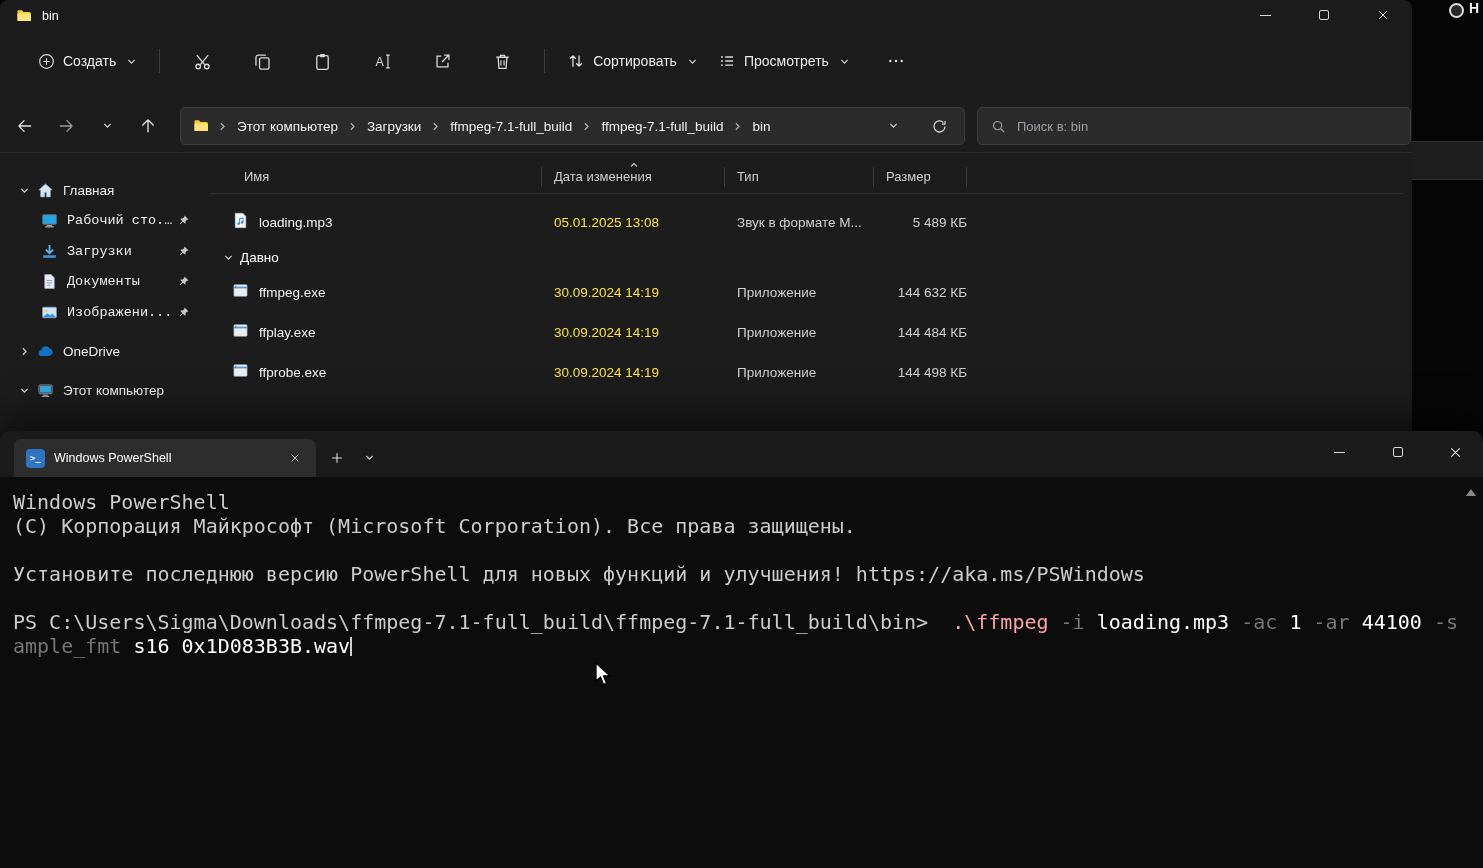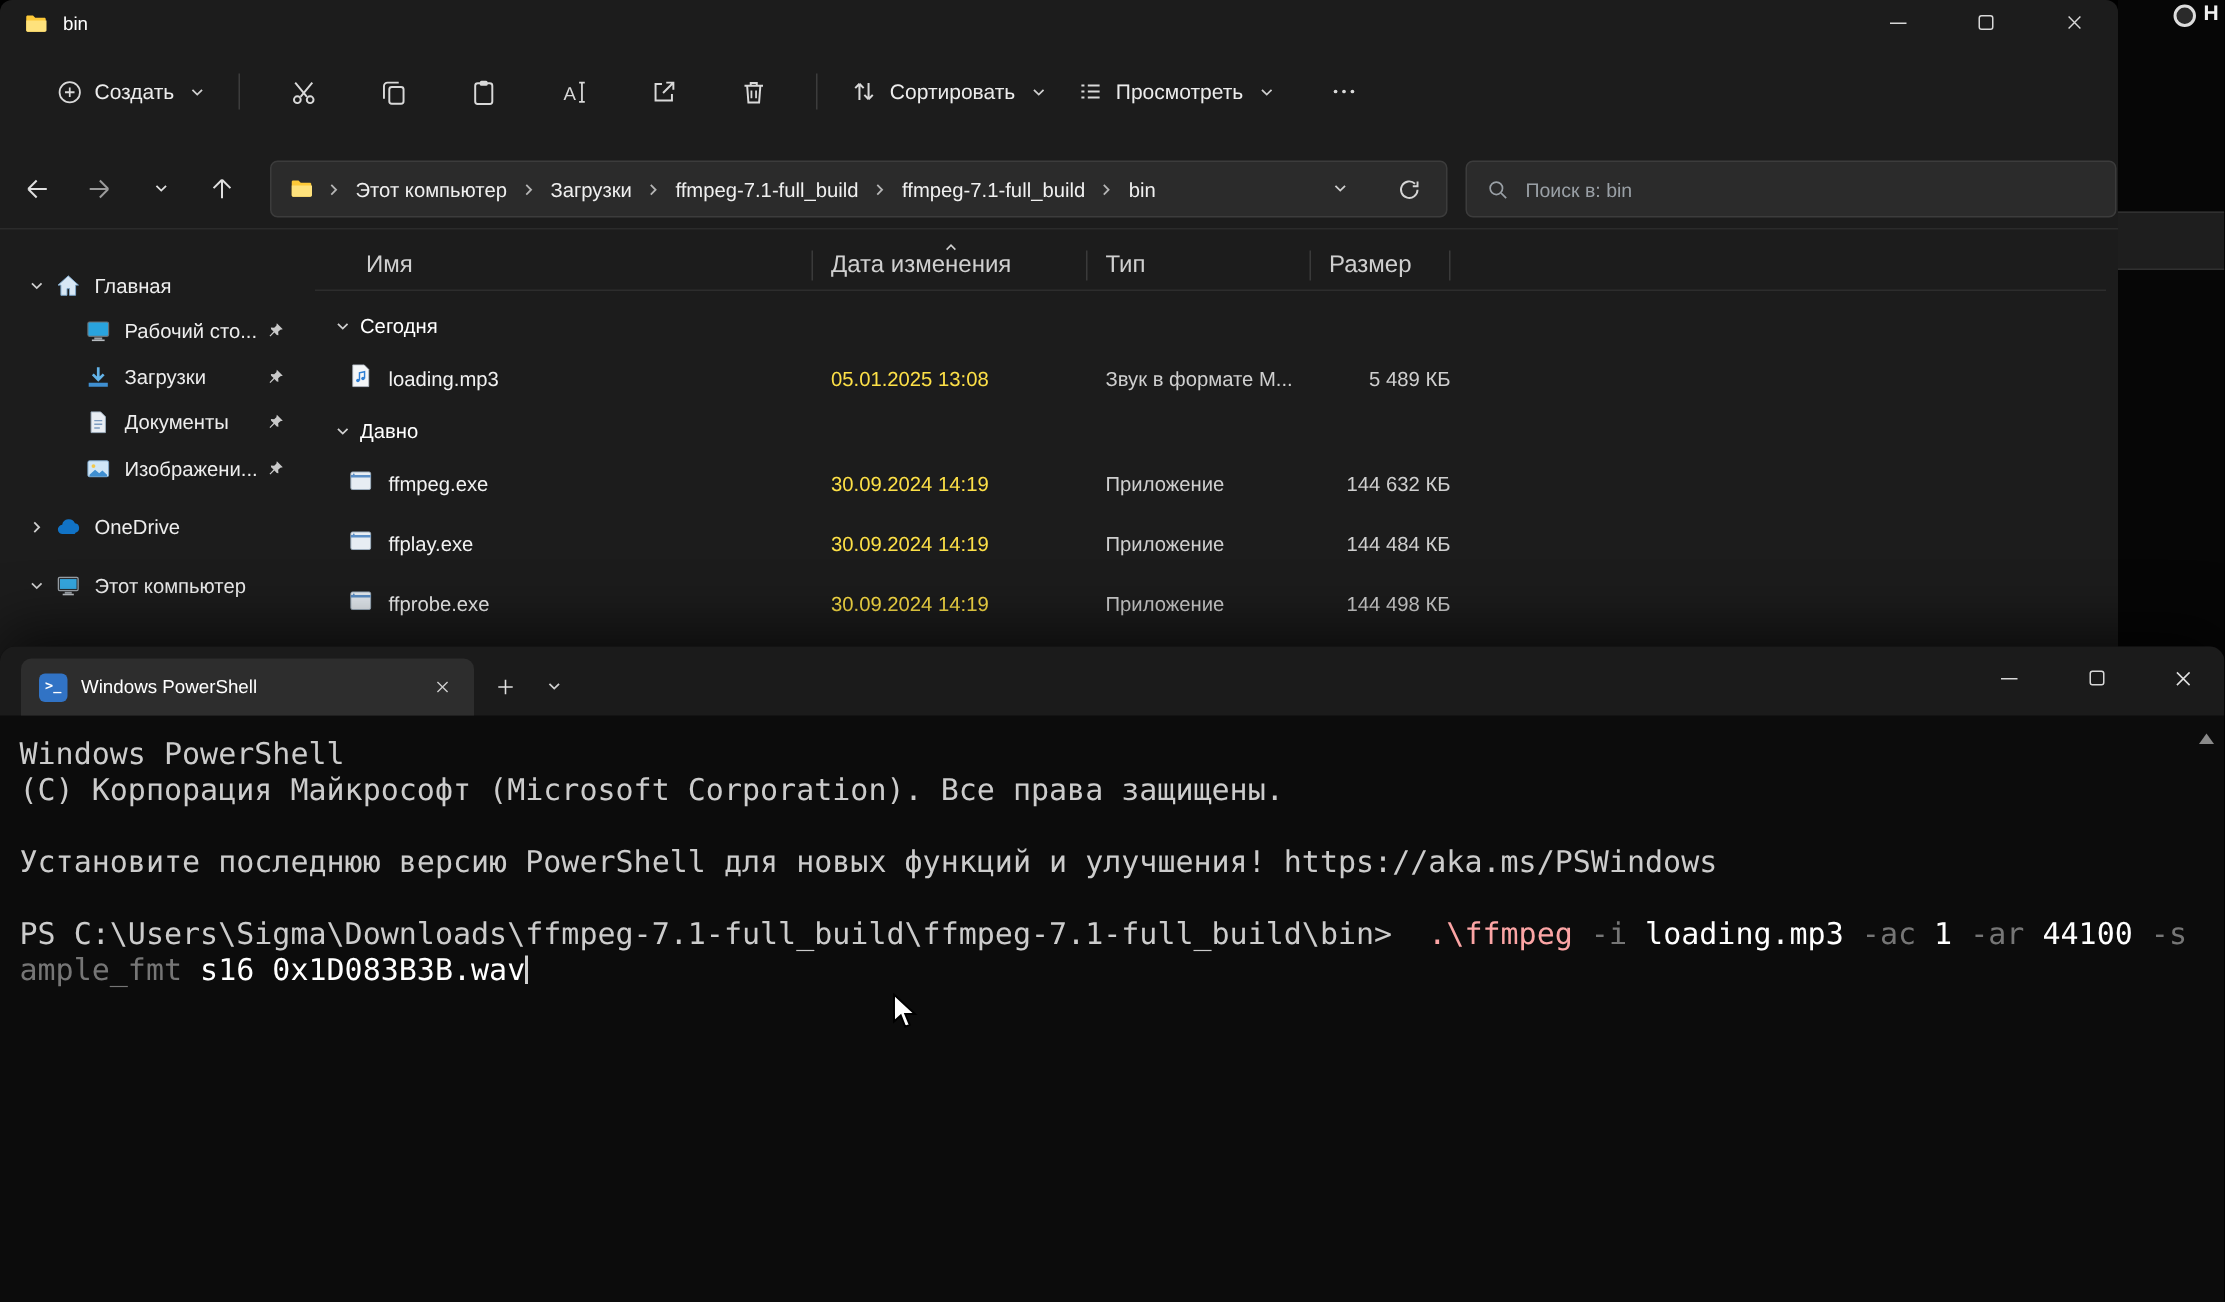--- a/index.html
+++ b/index.html
@@ -52,29 +52,29 @@
   .searchbar{margin-left:12px;width:434px;height:38px;background:#2b2b2b;border:1px solid #3c3c3c;
              border-radius:5px;display:flex;align-items:center;padding:0 13px;gap:11px;}
   .searchbar input{flex:1;background:transparent;border:none;outline:none;color:#fdba74;font-size:13px;
                    font-family:inherit;}
   .searchbar input::placeholder{color:#9aa0a6;}
 
   .x-sidebar{position:absolute;left:0;top:168px;width:200px;bottom:0;padding-top:6px;}
   .sb-item{display:flex;align-items:center;height:29px;margin:1.5px 10px 1.5px 0;padding-left:16px;
            border-radius:4px;font-size:13.5px;color:#ededed;white-space:nowrap;}
   .sb-item.gap{margin-top:10px;}
-  .sb-item.indent{padding-left:36px;}
+  .sb-item.indent{padding-left:20px;font-family:Liberation Mono, monospace;}
   .sb-chev{width:16px;height:16px;display:flex;align-items:center;justify-content:center;color:#cfcfcf;
            margin-right:5px;flex:0 0 16px;}
   .sb-ico{display:inline-flex;margin-right:9px;}
   .sb-label{overflow:hidden;text-overflow:ellipsis;}
   .sb-pin{margin-left:auto;display:inline-flex;}
 
   .x-content{position:absolute;left:210px;top:160px;right:8px;bottom:0;}
-  .x-cols{display:flex;height:34px;align-items:center;color:#cfcfcf;font-size:16px;
+  .x-cols{display:flex;height:34px;align-items:center;color:#cfcfcf;font-size:13px;
           border-bottom:1px solid #2d2d2d;}
   .col{position:relative;height:100%;display:flex;align-items:center;padding-left:12px;}
   .col::after{content:'';position:absolute;right:0;top:7px;height:20px;width:1px;background:#3a3a3a;}
   .col-name{width:332px;padding-left:34px;}
   .col-date{width:183px;}
   .col-type{width:149px;}
   .col-size{width:93px;align-items:center;}
   .sort-caret{position:absolute;left:50%;top:0;transform:translateX(-50%);color:#cfcfcf;line-height:8px;}
 
   .x-rows{padding-top:8px;}
@@ -440,28 +440,20 @@
             <span>Дата изменения</span>
           </div>
         <div class="col col-type">
             <span>Тип</span>
           </div>
         <div class="col col-size">
             <span>Размер</span>
           </div>
       </div>
       <div class="x-rows">
-          <div class="group-row">
-            <span class="group-chev">
-              <svg viewBox="0 0 12 12" width="11" height="11">
-                <path d="M2.5 4.2 6 7.7l3.5-3.5" fill="none" stroke="currentColor" stroke-width="1.3"></path>
-              </svg>
-            </span>
-            <span class="group-label">Сегодня</span>
-          </div>
           <div class="file-row">
             <span class="fr-name">
               <span><svg viewBox="0 0 16 16" width="17" height="17">
                   <path d="M3 1.2h7.2L13 4v10.8H3z" fill="#f4f6f8" stroke="#b9c2cc" stroke-width="0.5"></path>
                   <path d="M7.2 11V6.2l3.2-.7v4.3" fill="none" stroke="#2f7fd4" stroke-width="0.9"></path>
                   <circle cx="6.2" cy="11" r="1.1" fill="#2f7fd4"></circle>
                   <circle cx="9.4" cy="9.8" r="1.1" fill="#2f7fd4"></circle>
                 </svg></span>
               <span>loading.mp3</span>
             </span>

